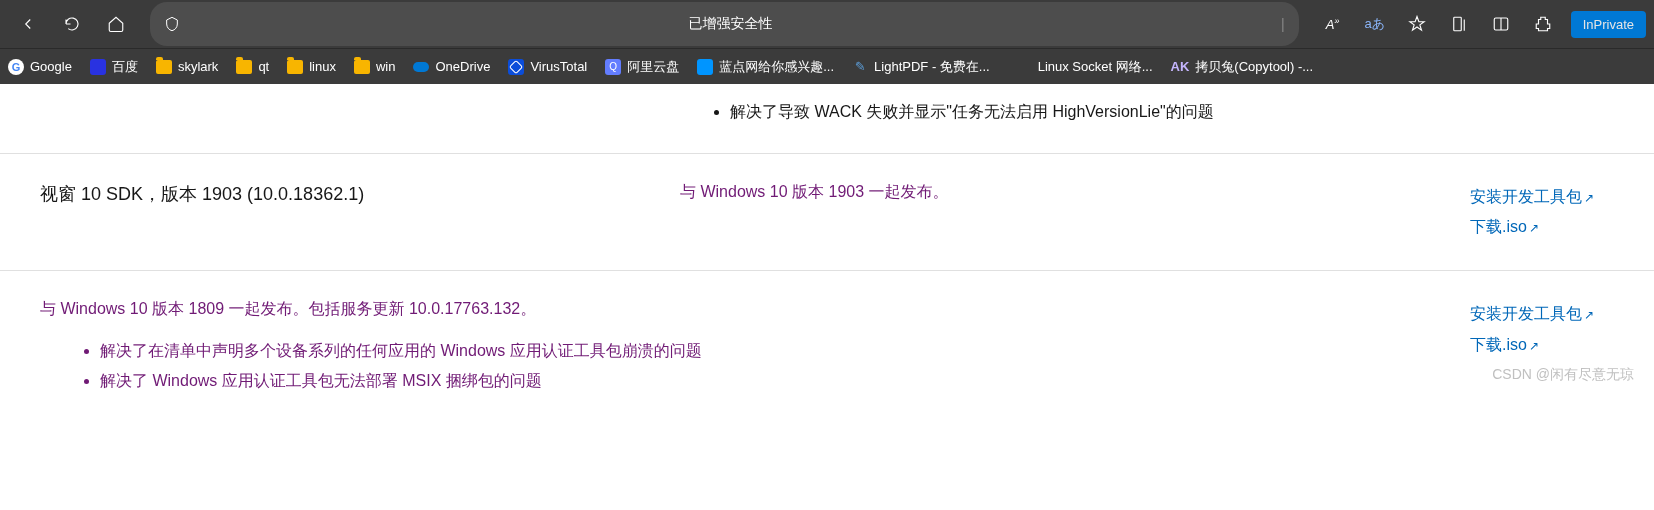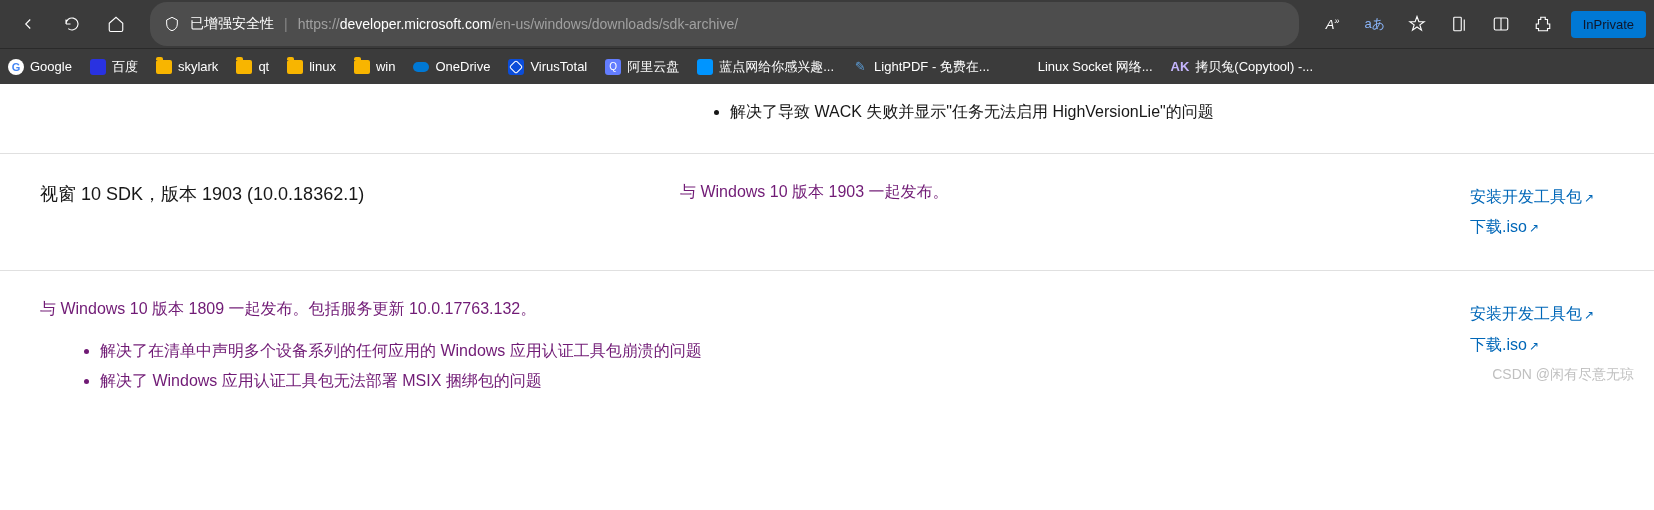--- a/index.html
+++ b/index.html
@@ -2,30 +2,30 @@
 <html><head>
 <meta charset="utf-8">
 <style>
 * { margin: 0; padding: 0; box-sizing: border-box; }
 body { font-family: "Segoe UI", "Microsoft YaHei", sans-serif; background: #fff; width: 1654px; overflow: hidden; }
 
 
 .toolbar { background: #3b3b3b; height: 48px; display: flex; align-items: center; padding: 0 8px; gap: 4px; }
 .tb-btn { width: 40px; height: 40px; display: flex; align-items: center; justify-content: center; color: #fff; border-radius: 4px; cursor: pointer; }
 .tb-btn svg { width: 18px; height: 18px; stroke: #fff; stroke-width: 1.5; fill: none; }
-.address-wrap { flex: 1; height: 44px; background: #4d4d4d; border-radius: 17px; display: flex; align-items: center; padding: 0 14px; margin: 0 10px; color: #fff; font-size: 14px; gap: 10px; }
+.address-wrap { flex: 1; height: 44px; background: #4d4d4d; border-radius: 17px; display: flex; align-items: center; padding: 0 14px; margin: 0 10px; color: #fff; font-size: 14px; gap: 10px; justify-content: space-between; }
 .shield { display: flex; align-items: center; }
 .sec-label { color: #fff; }
 .sep { color: #888; }
 .url-grey { color: #a0a0a0; }
 .url-white { color: #fff; }
 .right-icons { display: flex; align-items: center; gap: 2px; }
 .right-icons .tb-btn { width: 40px; }
 .aa-label { color: #8ab4f8; font-size: 13px; font-weight: 400; }
-.inprivate { background: #0078d4; color: #0f172a; padding: 6px 12px; border-radius: 4px; font-size: 13px; margin-left: 6px; }
+.inprivate { background: #0078d4; color: #e5e5e5; padding: 6px 12px; border-radius: 4px; font-size: 13px; margin-left: 6px; }
 
 
 .bookmarks { background: #3b3b3b; height: 36px; display: flex; align-items: center; padding: 0 8px; gap: 18px; border-top: 1px solid #2a2a2a; }
 .bm { display: flex; align-items: center; gap: 6px; color: #fff; font-size: 13px; cursor: pointer; white-space: nowrap; }
 .bm-icon { width: 16px; height: 16px; display: flex; align-items: center; justify-content: center; }
 .folder-ic { width: 16px; height: 14px; background: #f8b500; border-radius: 2px; position: relative; }
 .folder-ic::before { content: ""; position: absolute; top: -3px; left: 0; width: 7px; height: 3px; background: #f8b500; border-radius: 2px 2px 0 0; }
 .g-ic { background: #fff; border-radius: 50%; width: 16px; height: 16px; display: flex; align-items: center; justify-content: center; font-size: 11px; font-weight: bold; color: #4285f4; }
 .baidu-ic { background: #2932e1; width: 16px; height: 16px; border-radius: 3px; }
 .cloud-ic { width: 16px; height: 10px; background: #0078d4; border-radius: 5px; }
@@ -77,21 +77,20 @@
       </svg>
     </div>
   <div class="address-wrap">
     <span class="shield">
         <svg width="16" height="16" viewBox="0 0 24 24" stroke="#fff" fill="none" stroke-width="1.5">
           <path d="M12 2l8 4v6c0 5-3.5 9-8 10-4.5-1-8-5-8-10V6z"></path>
         </svg>
       </span>
     <span class="sec-label">已增强安全性</span>
     <span class="sep">|</span>
-    <span><span class="url-grey">https://</span><span class="url-white">developer.microsoft.com</span><span class="url-grey">/en-us/windows/downloads/sdk-archive/</span></span>
   </div>
   <div class="right-icons">
     <div class="tb-btn">
         <span style="font-size:13px;font-style:italic">A<sup style="font-size:9px">»</sup></span>
       </div>
     <div class="tb-btn">
         <span class="aa-label">aあ</span>
       </div>
     <div class="tb-btn">
         <svg viewBox="0 0 24 24">

